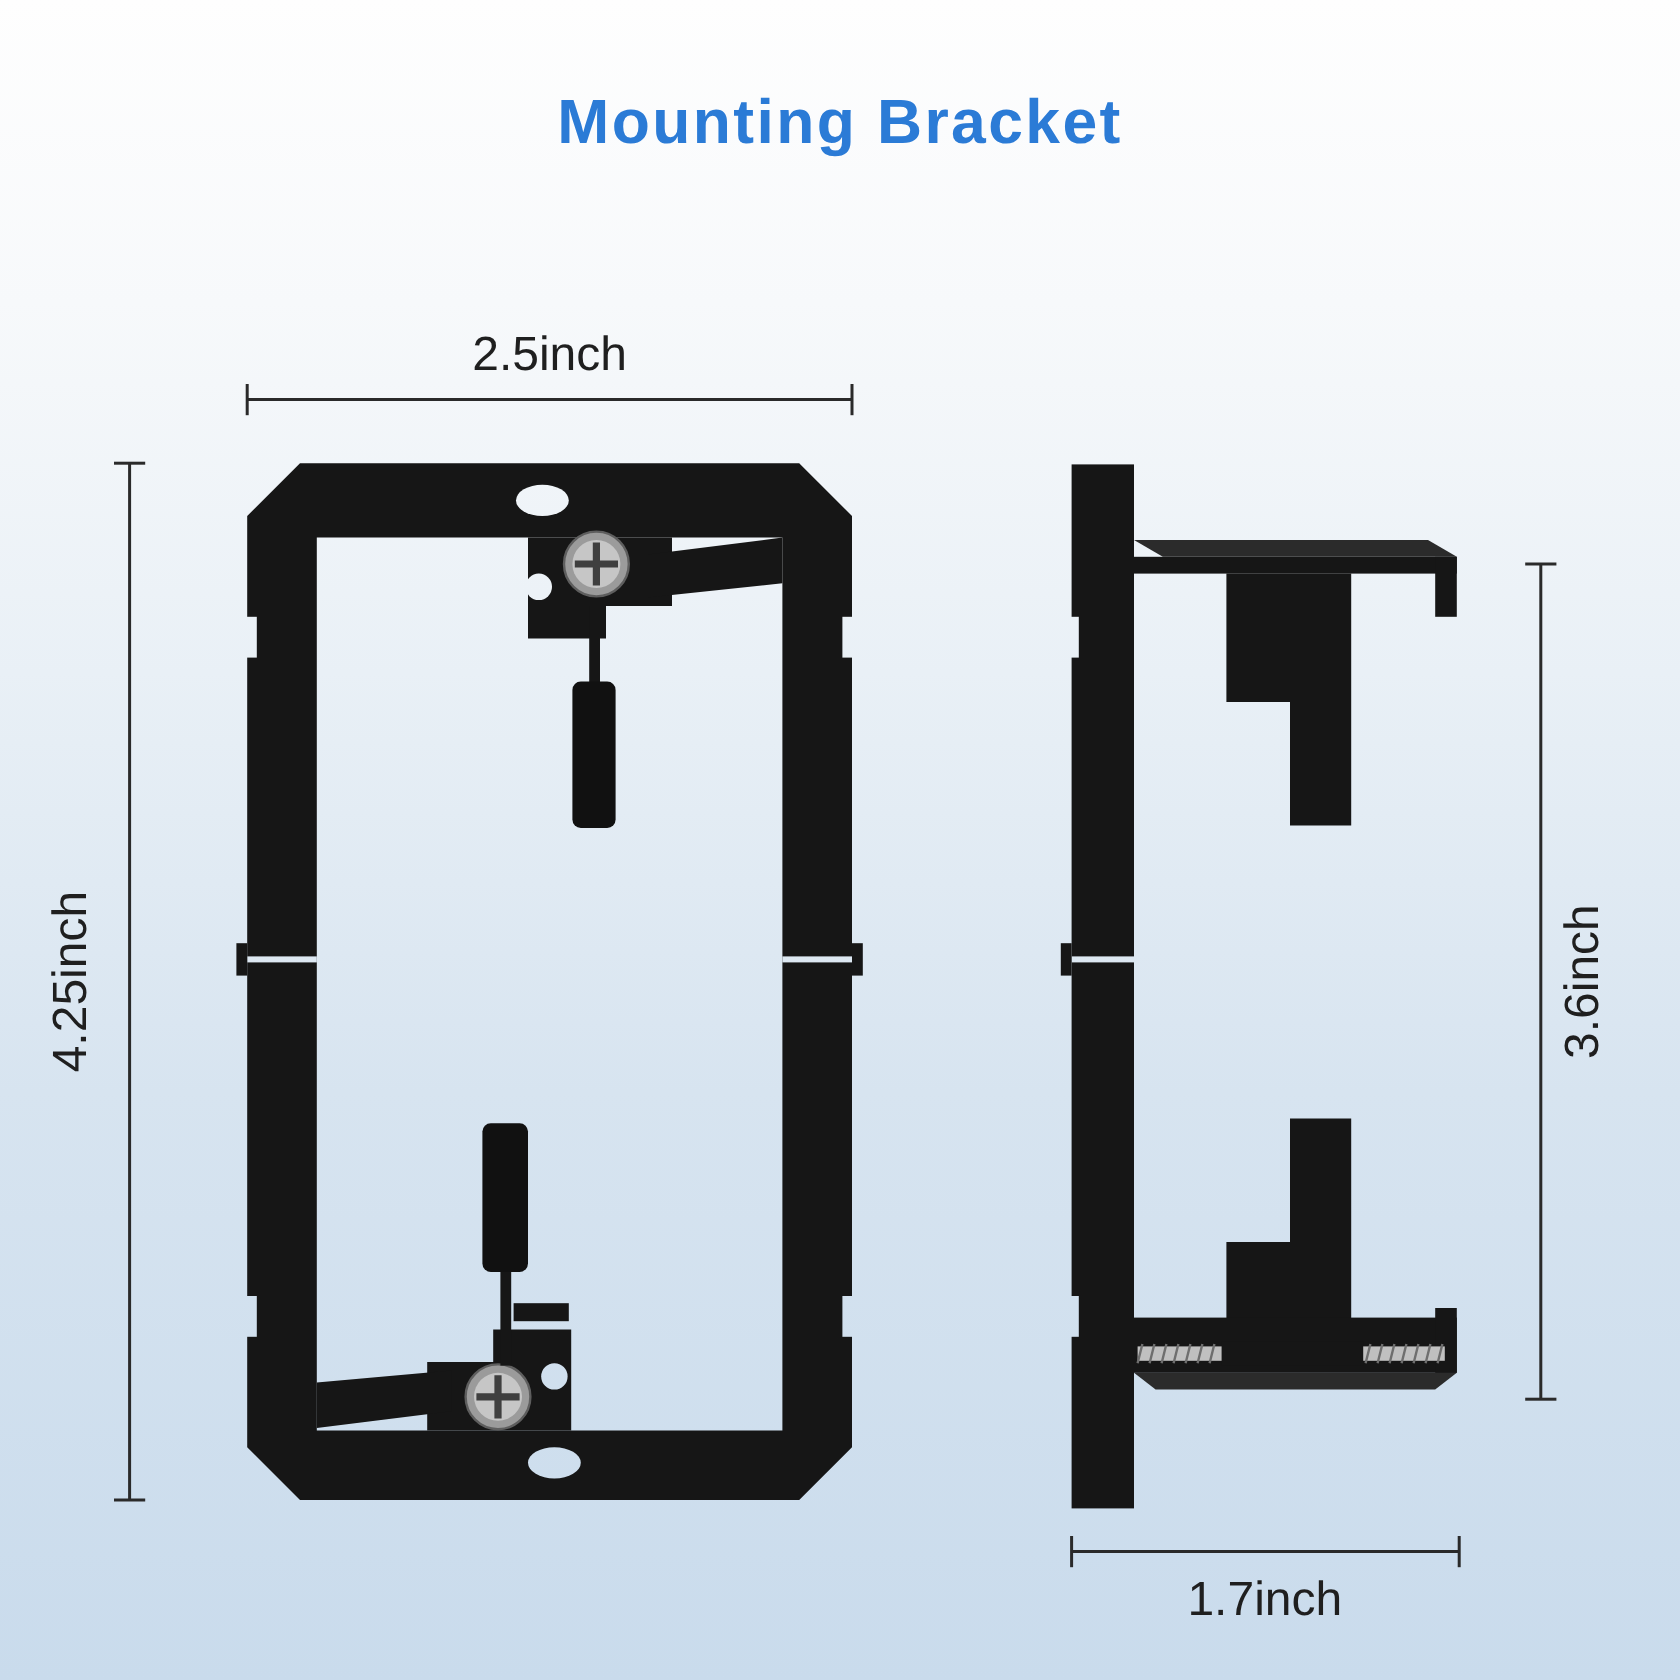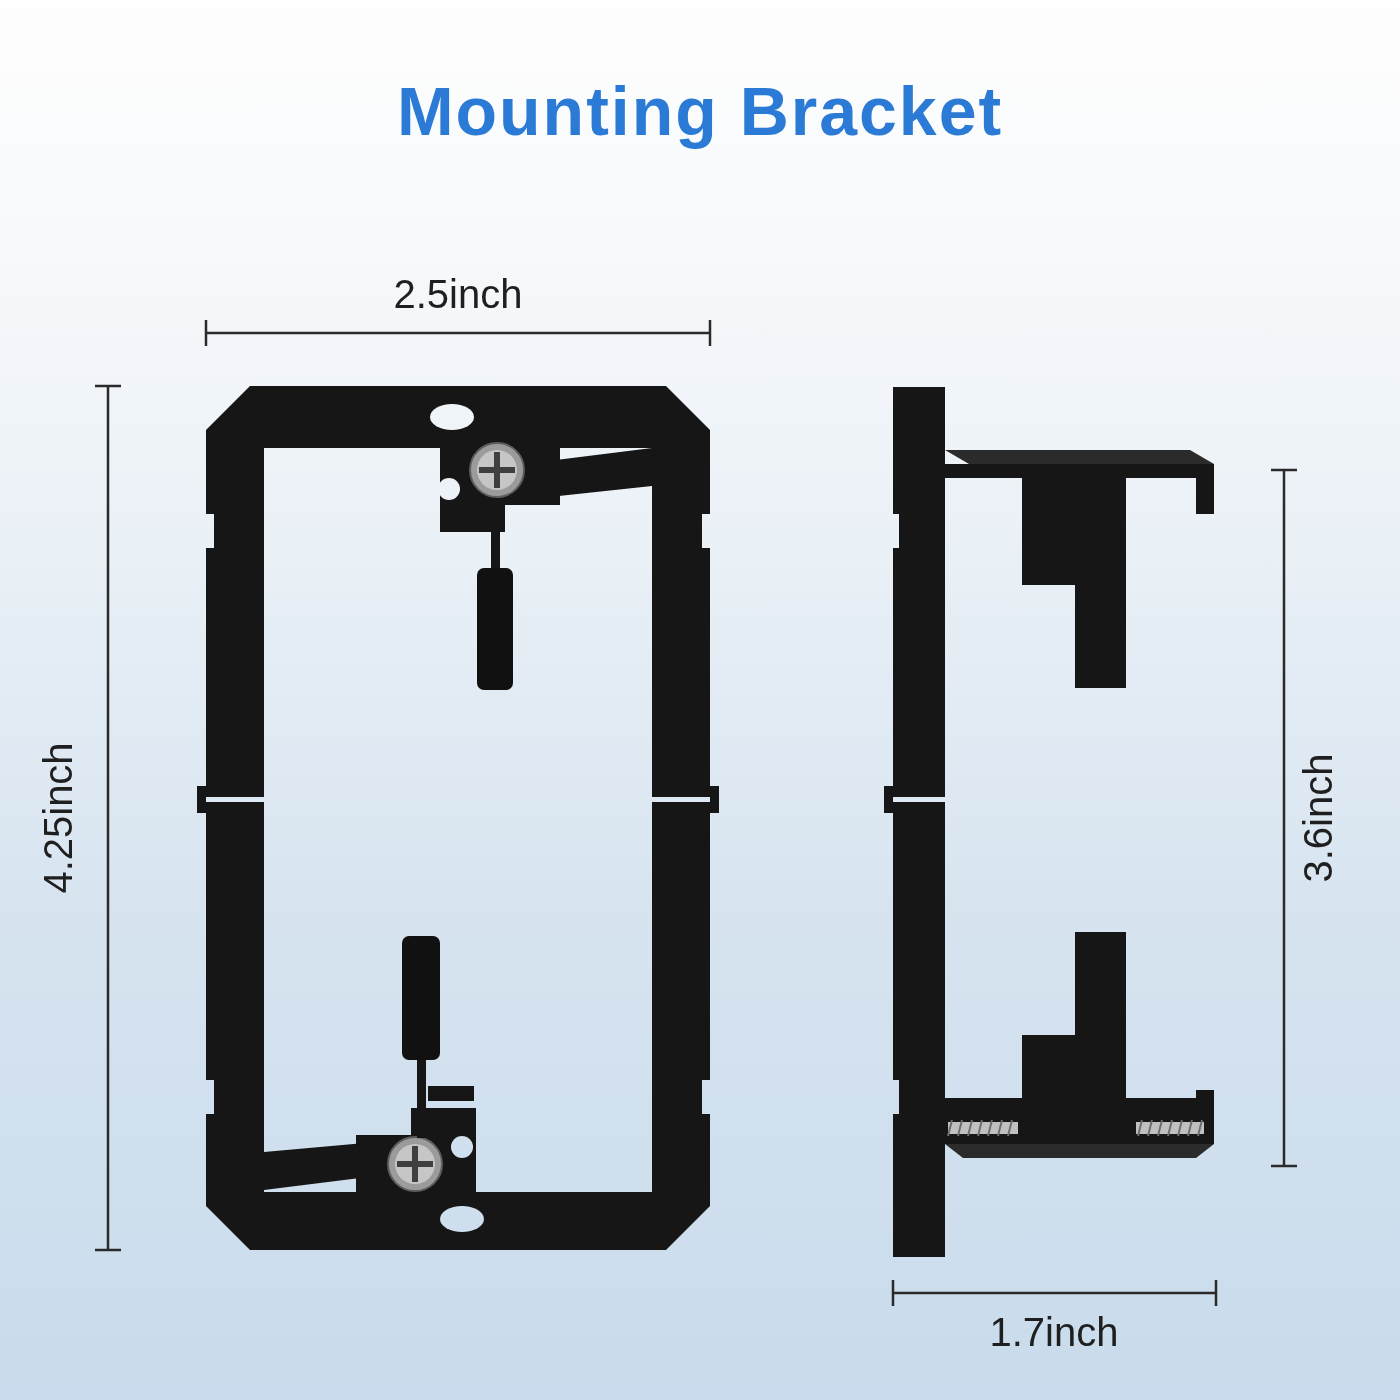--- a/index.html
+++ b/index.html
@@ -6,21 +6,21 @@
   .canvas{
     position:relative;
     width:1400px;height:1400px;
     overflow:hidden;
     font-family:"Liberation Sans","DejaVu Sans",sans-serif;
     background:linear-gradient(180deg,#fefefe 0%,#f7f9fb 18%,#e9f0f6 40%,#d7e4f0 65%,#c9dbec 100%);
   }
   .title{
     position:absolute;top:72px;left:0;width:100%;
     text-align:center;
-    font-size:68px;font-weight:700;letter-spacing:2px;
+    font-size:52px;font-weight:700;letter-spacing:2px;
     color:#2b7bd6;
   }
   svg{position:absolute;top:0;left:0;}
   .dim-label{
     font-size:40px;
     fill:#1f1f1f;
     font-family:"Liberation Sans","DejaVu Sans",sans-serif;
   }
 </style>
 </head>

